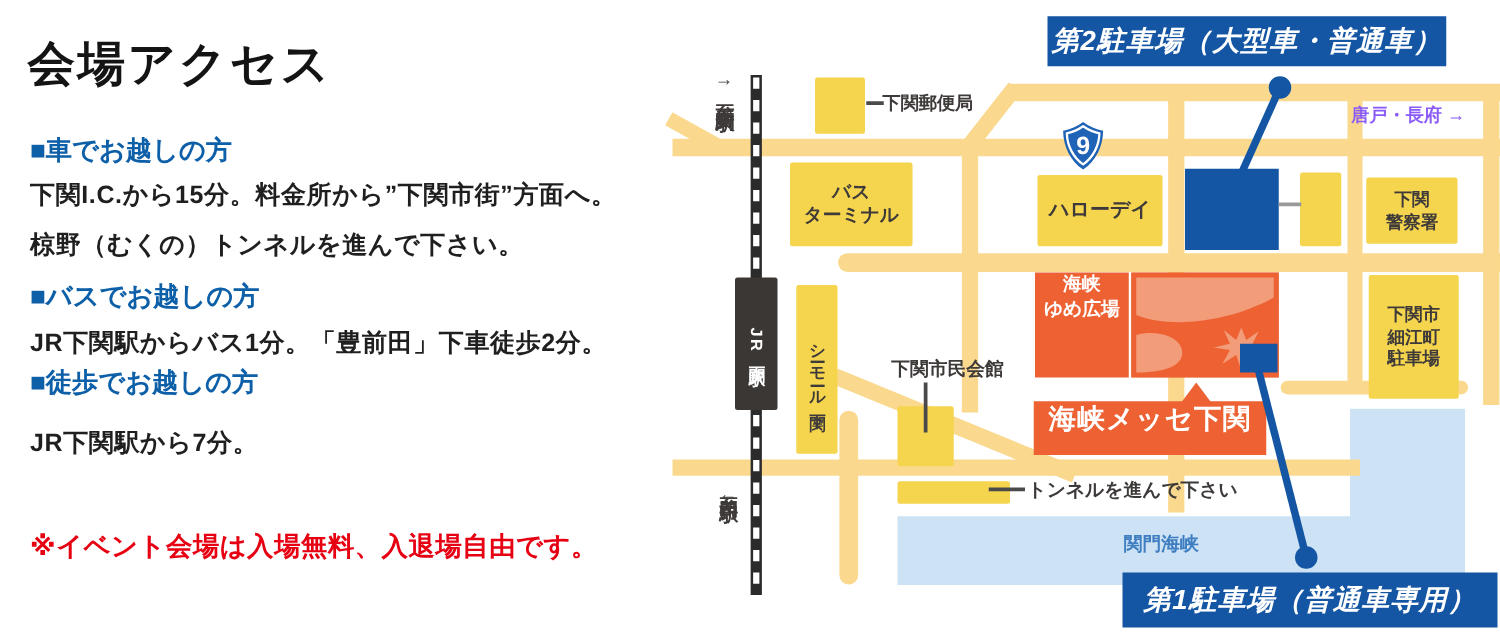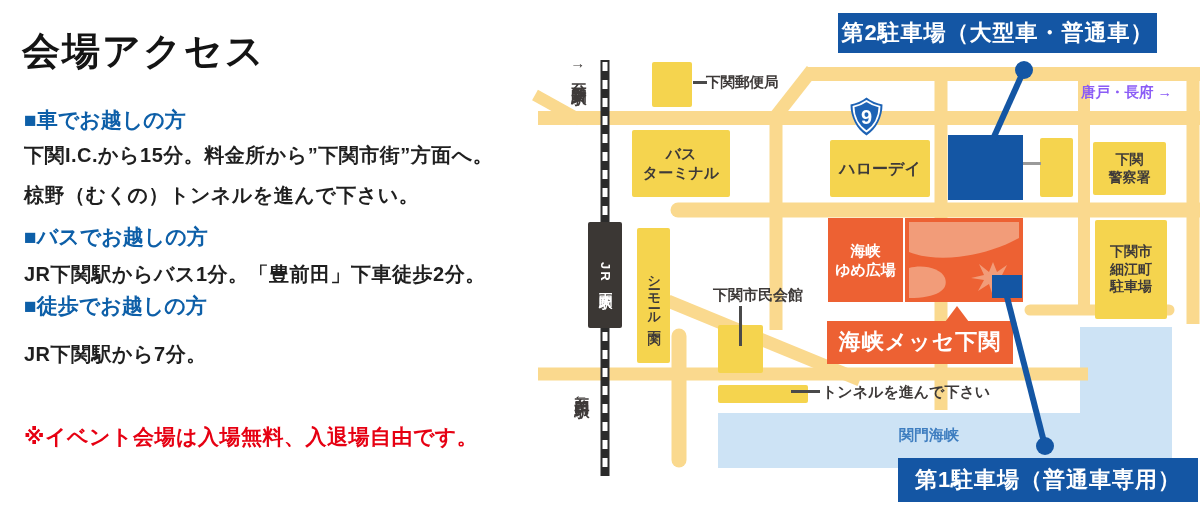--- a/index.html
+++ b/index.html
@@ -46,21 +46,21 @@
   #b-hello{left:830px;top:140px;width:100px;height:57px;font-size:16px;}
   #b-police{left:1093px;top:142px;width:73px;height:53px;font-size:14px;}
   #b-hosoe{left:1095px;top:220px;width:72px;height:99px;font-size:14px;}
   #b-seamall{left:637px;top:228px;width:33px;height:135px;font-size:13px;}
   #b-hall{left:718px;top:325px;width:45px;height:48px;}
   #b-ferry{left:718px;top:385px;width:90px;height:18px;}
   #b-strip{left:1040px;top:138px;width:33px;height:59px;}
   #b-station{left:588px;top:222px;width:34px;height:106px;background:#3B3734;color:#fff;
              font-size:13px;border-radius:2px;}
   .orange-box{background:var(--orange);color:#fff;z-index:2;
-              display:flex;align-items:center;justify-content:center;
+              display:flex;justify-content:center;
               white-space:pre-line;text-align:center;font-weight:700;line-height:1.3;}
   #b-yume{left:828px;top:218px;width:75px;height:84px;font-size:15px;}
   #b-venue{left:905px;top:218px;width:118px;height:84px;}
   #messe-box{left:827px;top:321px;width:186px;height:43px;font-size:22px;font-weight:800;letter-spacing:1px;}
   #messe-pointer{left:945px;top:306px;width:0;height:0;z-index:2;
     border-left:12px solid transparent;border-right:12px solid transparent;
     border-bottom:16px solid var(--orange);}
   
   .bluesq{background:var(--blue);z-index:3;}
   #sq-p2{left:948px;top:135px;width:75px;height:65px;}
@@ -76,21 +76,21 @@
   #t-post{left:706px;top:73px;font-size:14.5px;}
   #t-hall{left:713px;top:286px;}
   #t-ferry{left:822px;top:383px;}
   #t-karato{left:1063px;top:83px;font-size:14.5px;color:#8b5cf6;margin-left:18px;}
   #t-sea{left:899px;top:426px;color:#3F7EC0;}
   #t-north{left:569px;top:62px;height:112px;font-size:15px;}
   #t-south{left:572px;top:386px;height:96px;font-size:15px;}
   
   .badge{background:var(--blue);color:#fff;font-weight:800;z-index:7;
          display:flex;align-items:center;justify-content:center;
-         font-size:22px;letter-spacing:1px;white-space:nowrap;}
+         font-size:22px;letter-spacing:1px;white-space:nowrap;font-style:italic;}
   #badge-p2{left:838px;top:13px;width:319px;height:40px;}
   #badge-p1{left:898px;top:458px;width:300px;height:44px;}
   
   #shield{left:849px;top:96px;width:35px;height:41px;z-index:7;}
   #venue-art{position:absolute;left:0;top:0;}
 </style>
 </head>
 <body>
 
 <div class="abs" id="title">会場アクセス</div>

